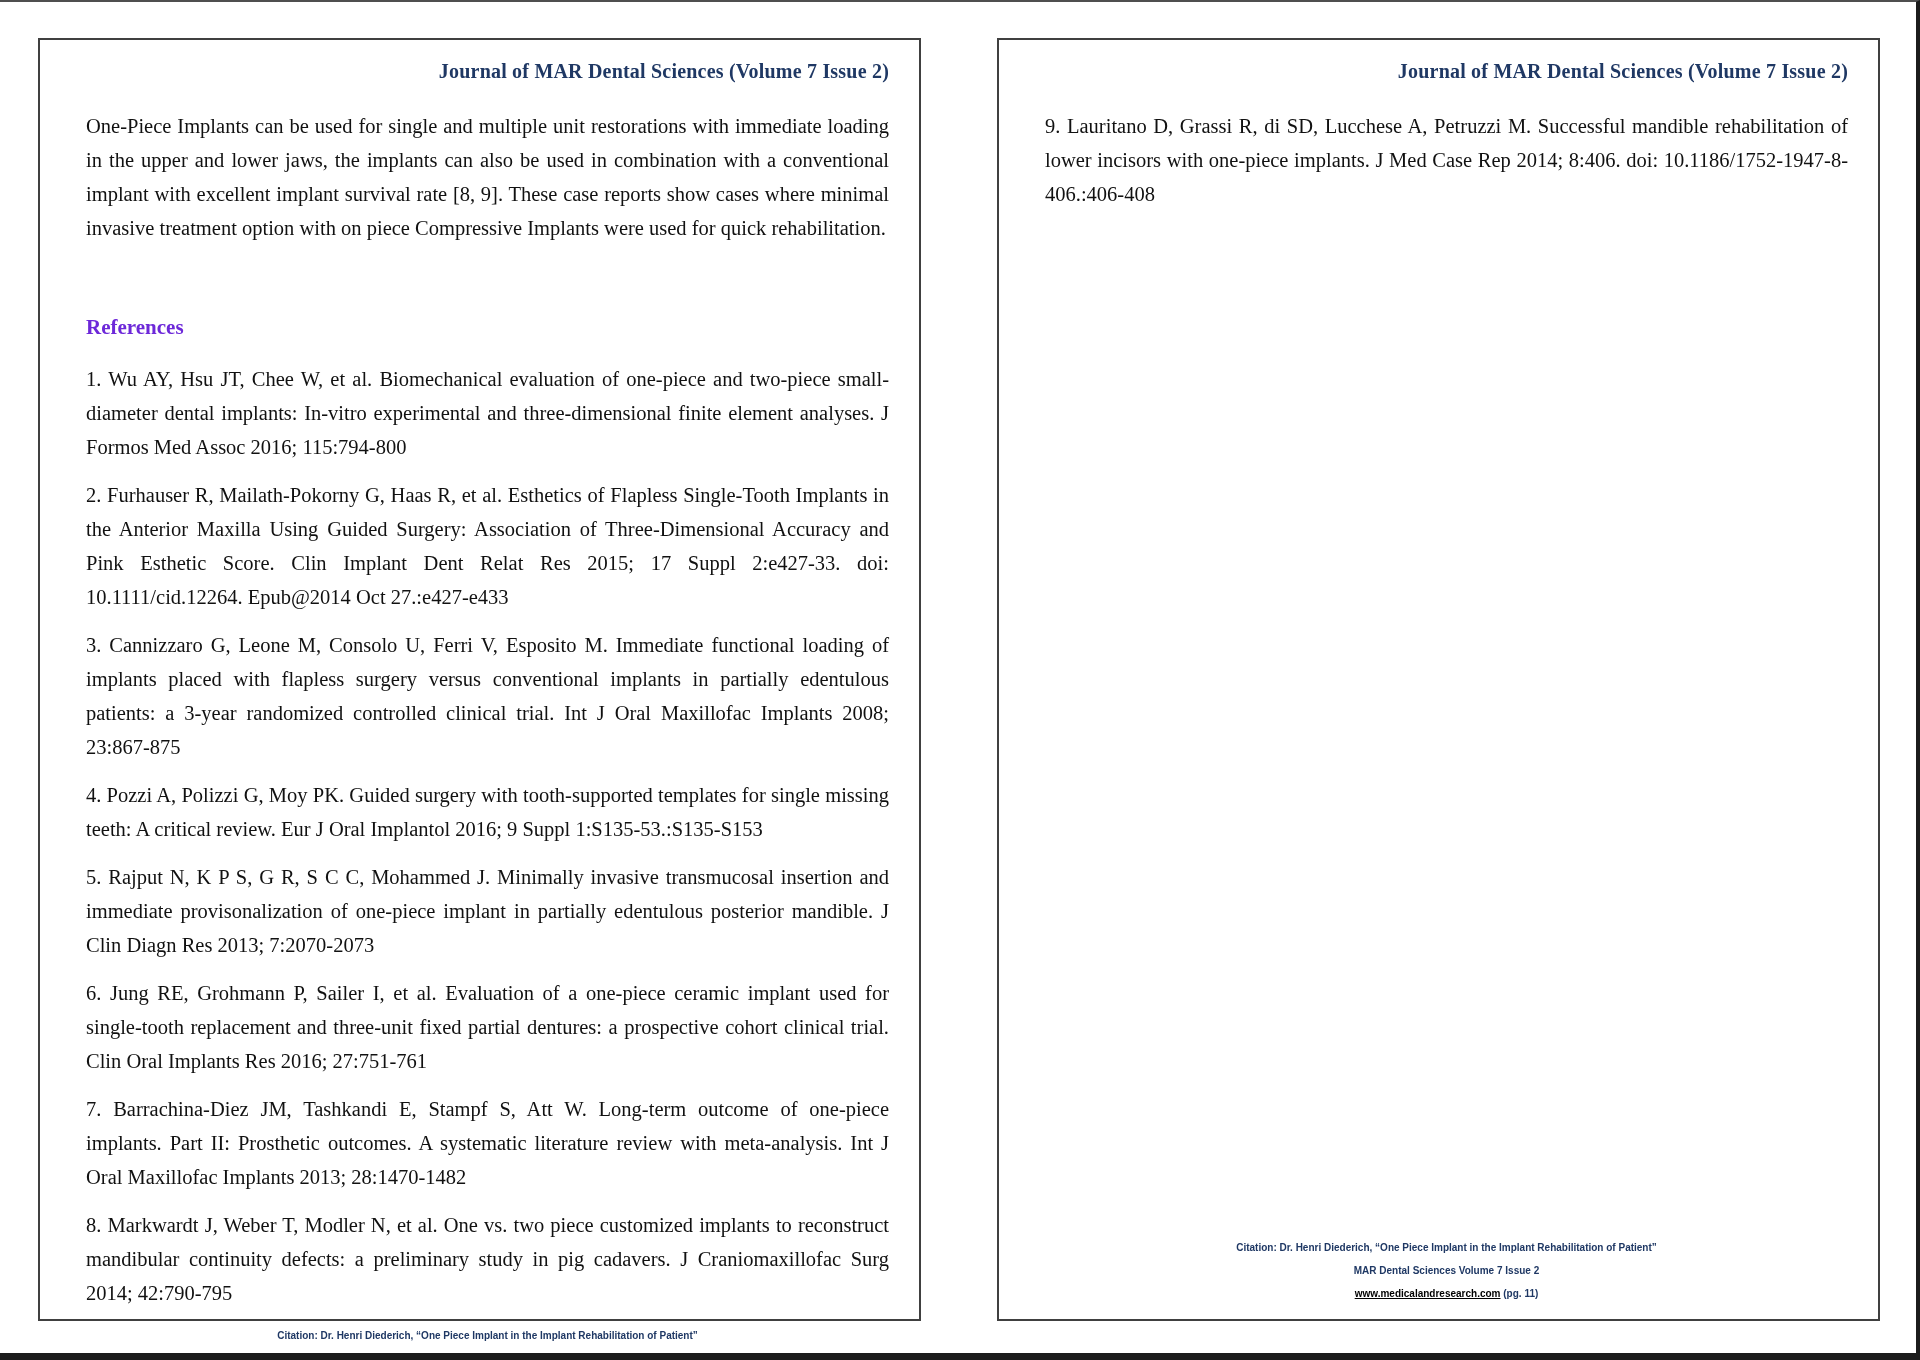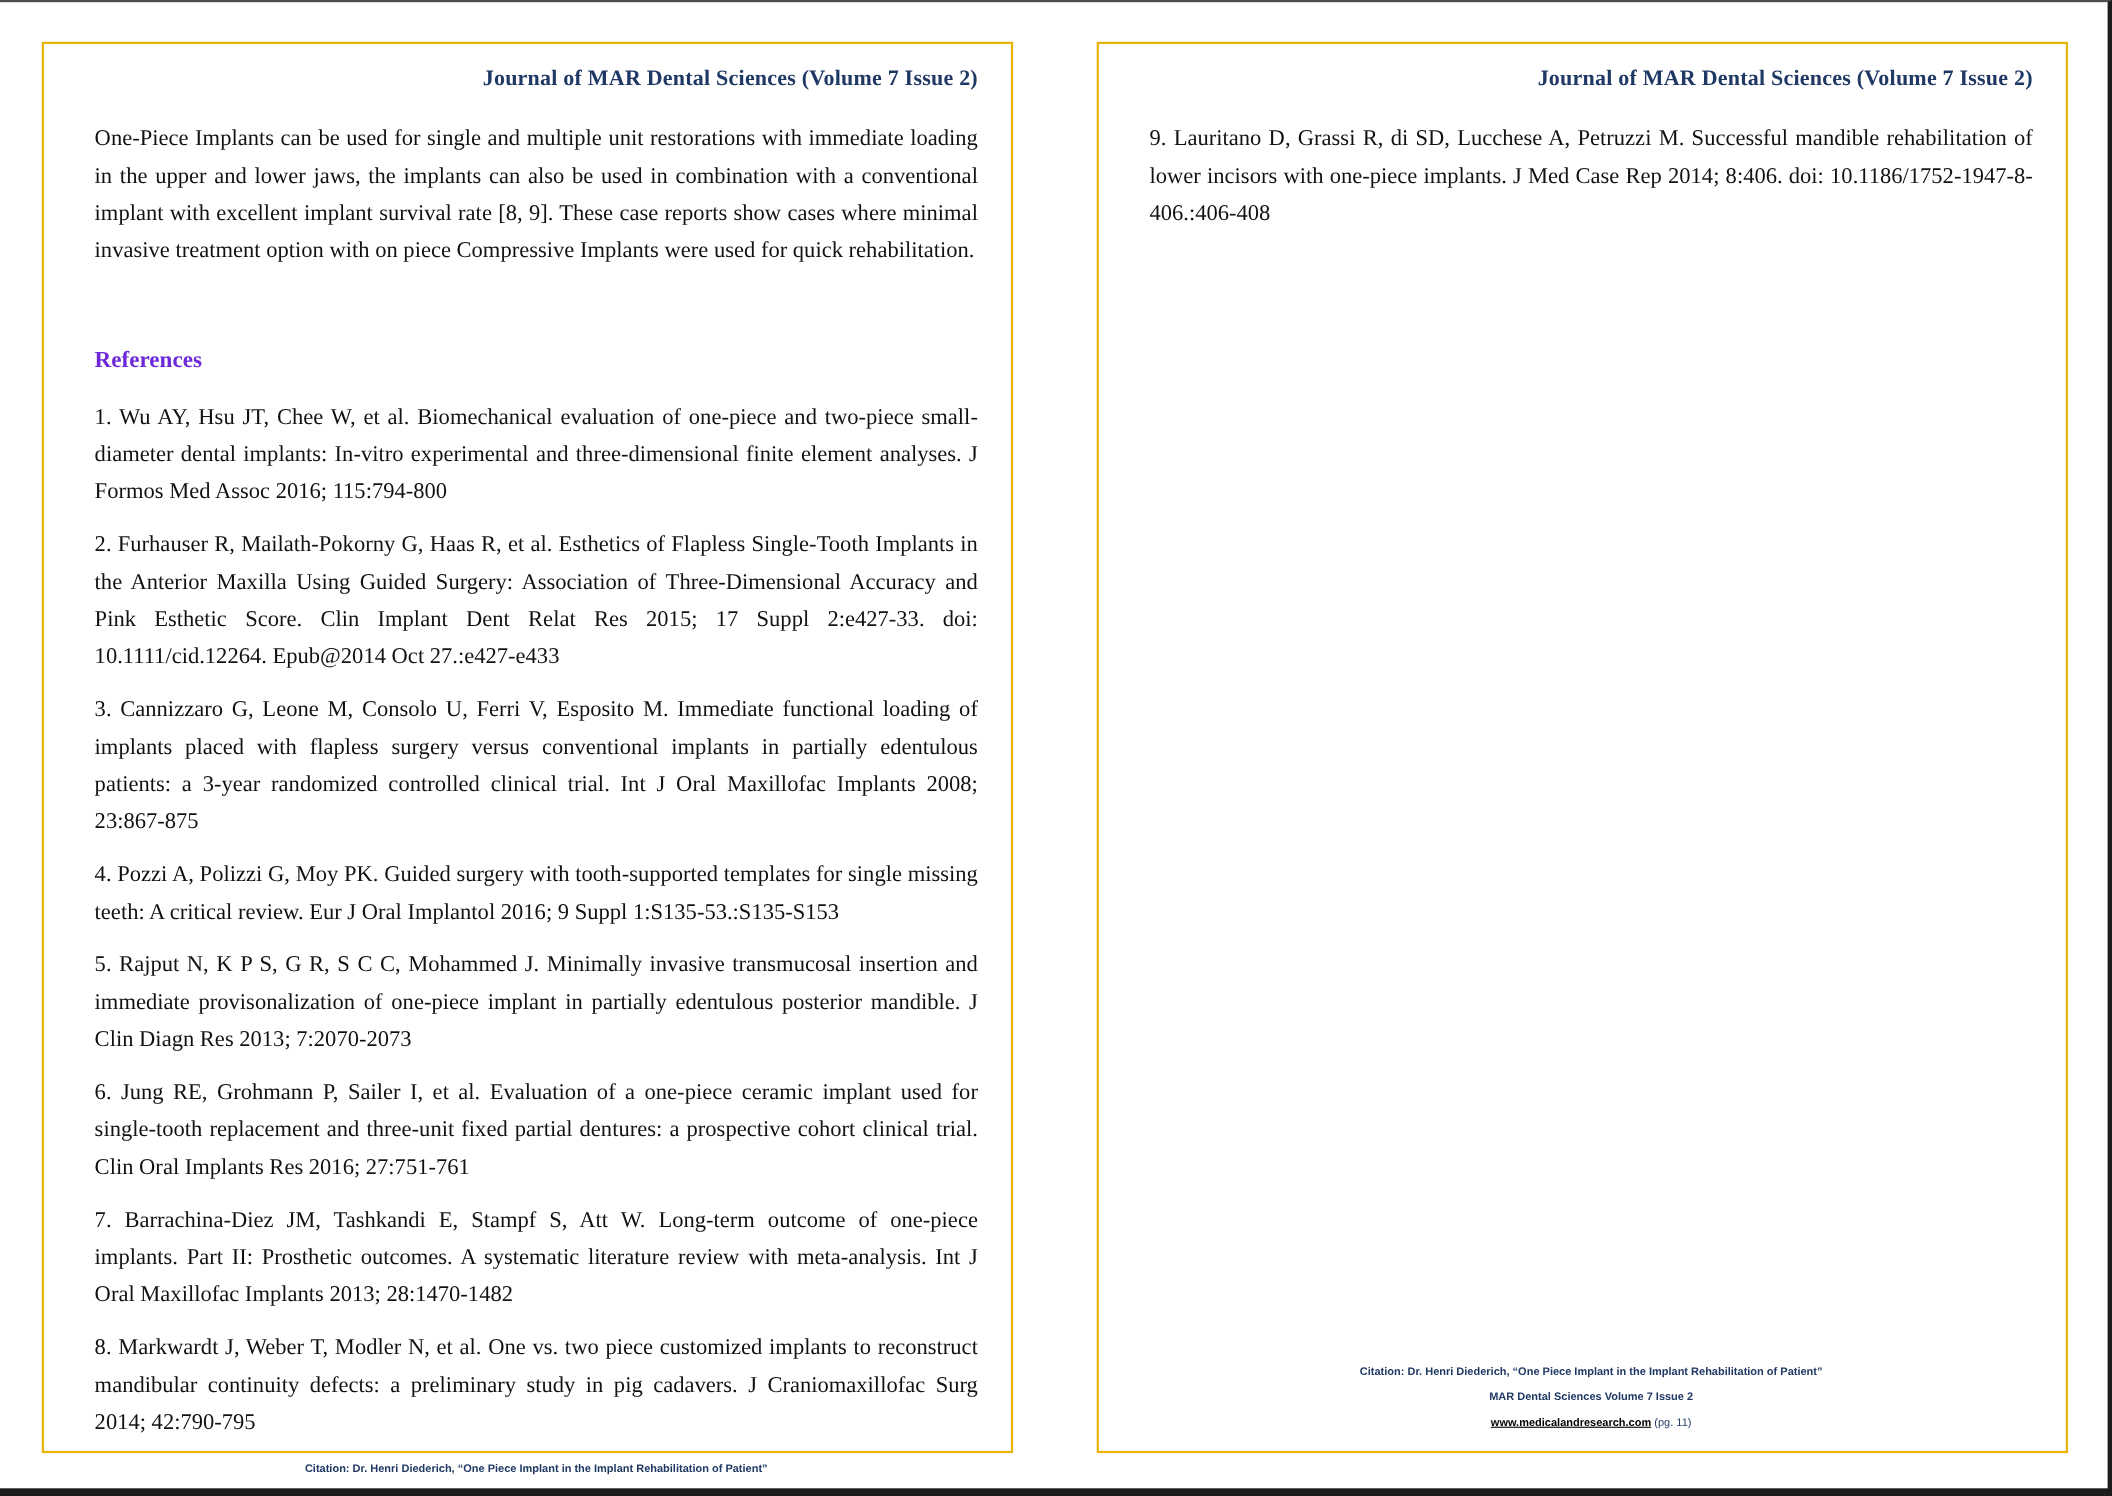--- a/index.html
+++ b/index.html
@@ -10,21 +10,21 @@
     border-top: 2px solid #4f4f4f;
     border-right: 4px solid #1c1c1c;
     border-bottom: 7px solid #1c1c1c;
   }
   .page {
     position: absolute;
     top: 36px;
     width: 883px;
     height: 1283px;
     background: #ffffff;
-    border: 2px solid #eab308;
+    border: 2px solid #404040;
     padding: 20px 30px 10px 46px;
     display: flex;
     flex-direction: column;
   }
   .page-left  { left: 38px; }
   .page-right { left: 997px; }
 
   .journal-header {
     text-align: right;
     font-size: 20px;
@@ -56,21 +56,21 @@
     line-height: 23px;
     color: #1f3864;
     font-weight: 600;
     padding-bottom: 4px;
   }
   .footer-url {
     text-decoration: underline;
     color: #000000;
     cursor: pointer;
   }
-  .footer-pg { font-weight: 400; }
+  .footer-pg { font-weight: 700; }
 </style>
 </head>
 <body>
 
 <div class="page page-left">
   <div class="journal-header">Journal of MAR Dental Sciences (Volume 7 Issue 2)</div>
 
   <p class="body-text intro">One-Piece Implants can be used for single and multiple unit restorations with immediate loading in the upper and lower jaws, the implants can also be used in combination with a conventional implant with excellent implant survival rate [8, 9]. These case reports show cases where minimal invasive treatment option with on piece Compressive Implants were used for quick rehabilitation.</p>
 
   <div class="references-heading">References</div>

